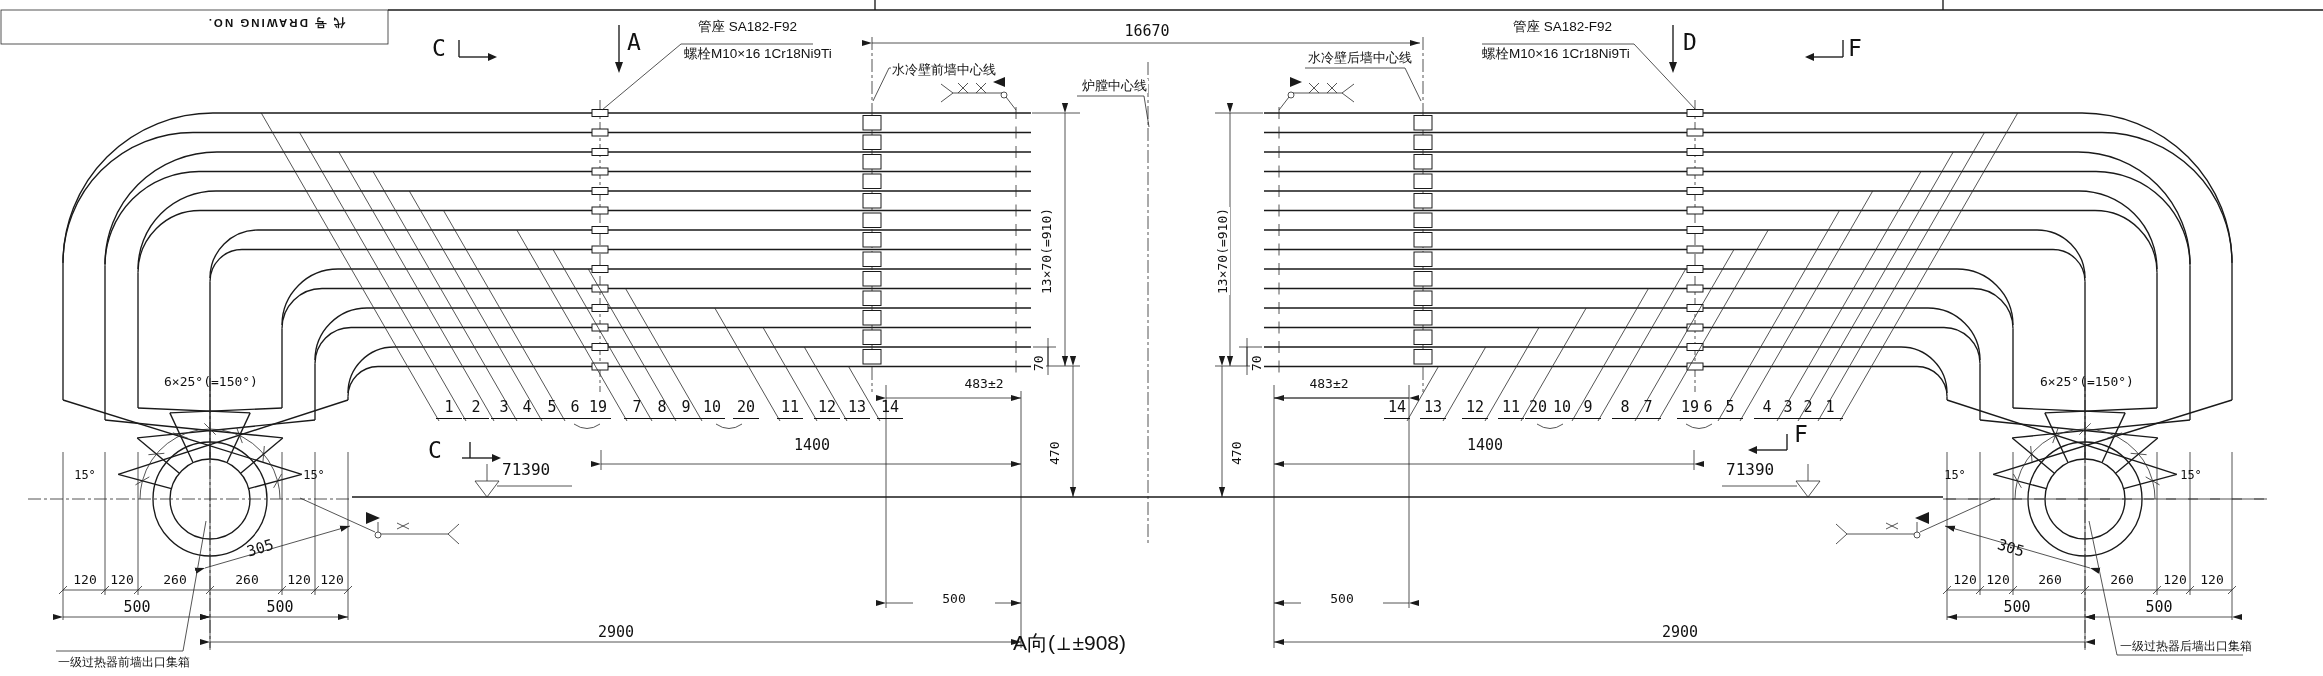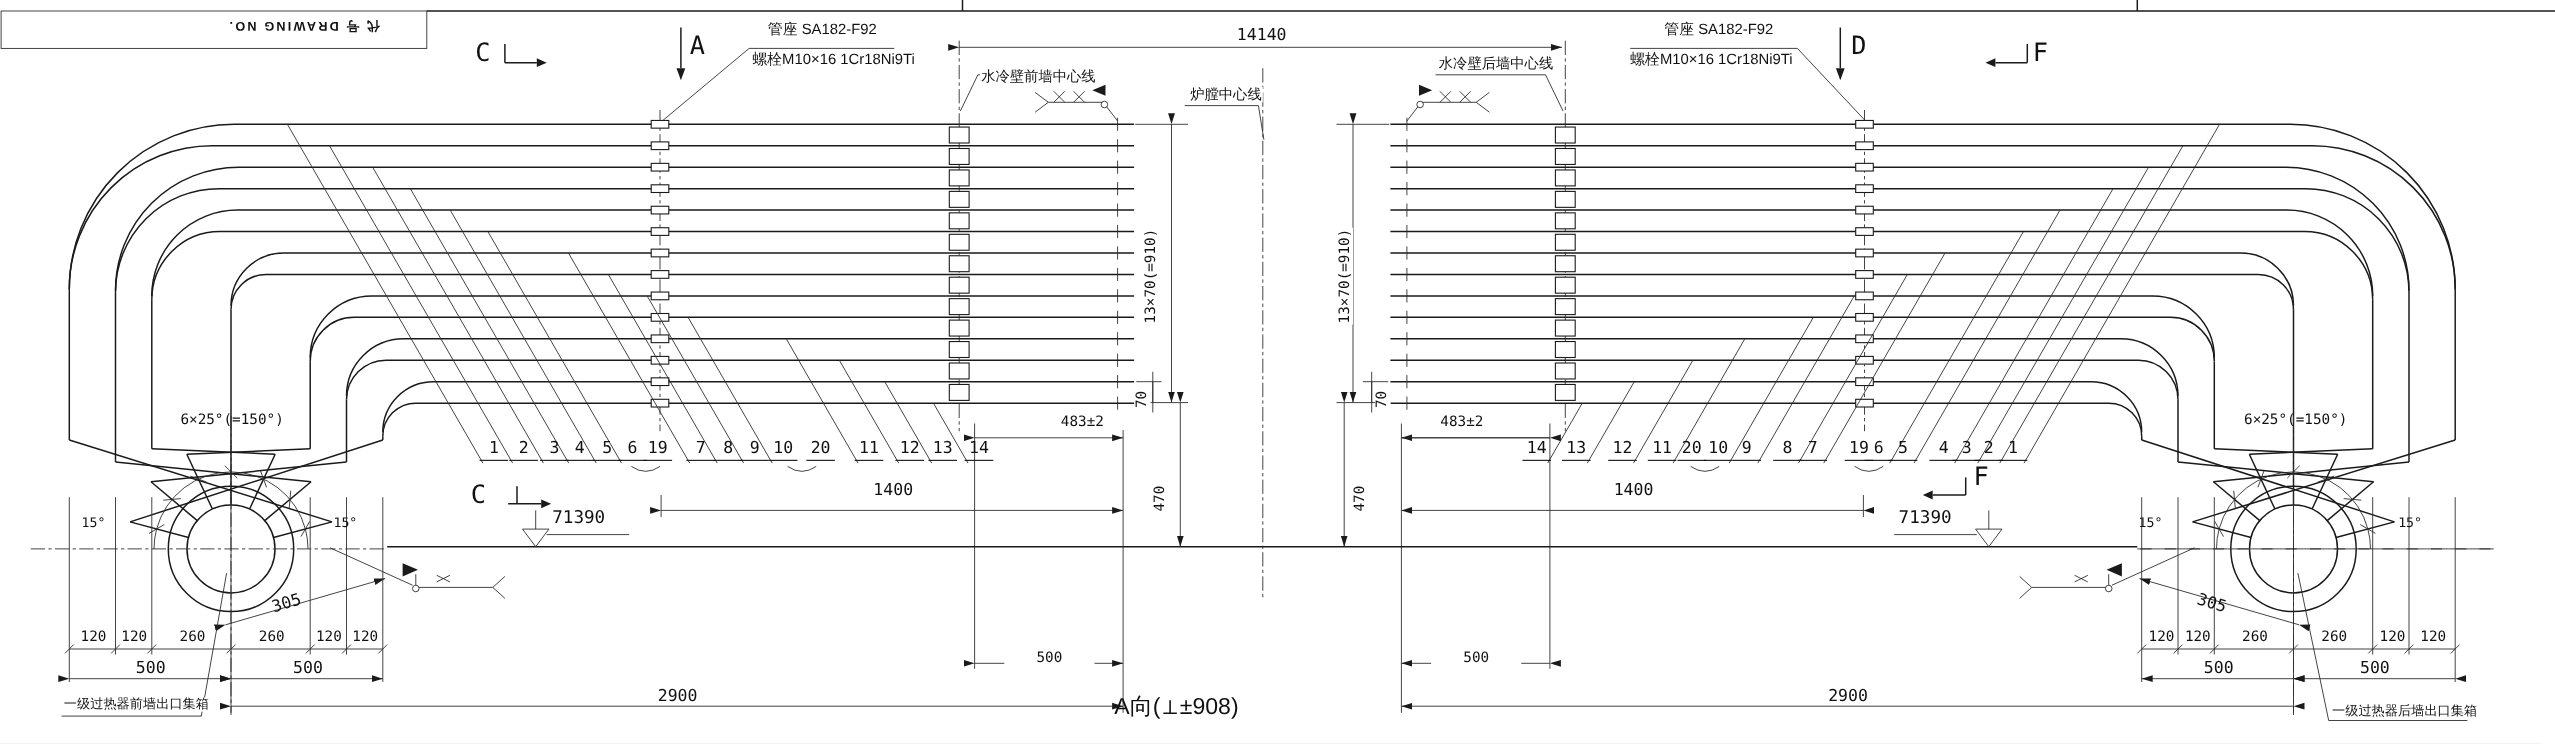--- a/index.html
+++ b/index.html
@@ -404,24 +404,24 @@
   <div class="lbl big" style="left:1794px;top:422px;">F</div>
   <div class="lbl cjk" style="left:1012px;top:632px;font-size:21px;background:transparent;">A向(⊥±908)</div>
 
   <div class="lbl cjk" style="left:697px;top:20px;font-size:13.5px;">管座 SA182-F92</div>
   <div class="lbl cjk" style="left:683px;top:47px;font-size:13.5px;">螺栓M10×16 1Cr18Ni9Ti</div>
   <div class="lbl cjk" style="left:1512px;top:20px;font-size:13.5px;">管座 SA182-F92</div>
   <div class="lbl cjk" style="left:1481px;top:47px;font-size:13.5px;">螺栓M10×16 1Cr18Ni9Ti</div>
   <div class="lbl cjk" style="left:891px;top:63px;">水冷壁前墙中心线</div>
   <div class="lbl cjk" style="left:1307px;top:51px;">水冷壁后墙中心线</div>
   <div class="lbl cjk" style="left:1081px;top:79px;">炉膛中心线</div>
-  <div class="lbl cjk" style="left:57px;top:634px;font-size:12px;">一级过热器前墙出口集箱</div>
+  <div class="lbl cjk" style="left:57px;top:656px;font-size:12px;">一级过热器前墙出口集箱</div>
   <div class="lbl cjk" style="left:2119px;top:640px;font-size:12px;">一级过热器后墙出口集箱</div>
 
-  <div class="lbl ctr" style="left:1108px;top:24px;width:76px;">14140</div>
+  <div class="lbl ctr" style="left:1108px;top:24px;width:76px;">16670</div>
   <div class="lbl" style="left: 1040px; top: 295px; font-size: 13px; transform: rotate(-90deg); transform-origin: 0px 0px;" class-extra="rot90">13×70(=910)</div>
   <div class="lbl" style="left: 1216px; top: 295px; font-size: 13px; transform: rotate(-90deg); transform-origin: 0px 0px;">13×70(=910)</div>
   <div class="lbl" style="left: 1032px; top: 372px; font-size: 13px; transform: rotate(-90deg); transform-origin: 0px 0px;">70</div>
   <div class="lbl" style="left: 1250px; top: 372px; font-size: 13px; transform: rotate(-90deg); transform-origin: 0px 0px;">70</div>
   <div class="lbl ctr" style="left:943px;top:377px;width:80px;font-size:13px;">483±2</div>
   <div class="lbl ctr" style="left:1288px;top:377px;width:80px;font-size:13px;">483±2</div>
   <div class="lbl ctr" style="left:776px;top:438px;width:70px;">1400</div>
   <div class="lbl ctr" style="left:1449px;top:438px;width:70px;">1400</div>
   <div class="lbl" style="left: 1048px; top: 466px; font-size: 13px; transform: rotate(-90deg); transform-origin: 0px 0px;">470</div>
   <div class="lbl" style="left: 1230px; top: 466px; font-size: 13px; transform: rotate(-90deg); transform-origin: 0px 0px;">470</div>

